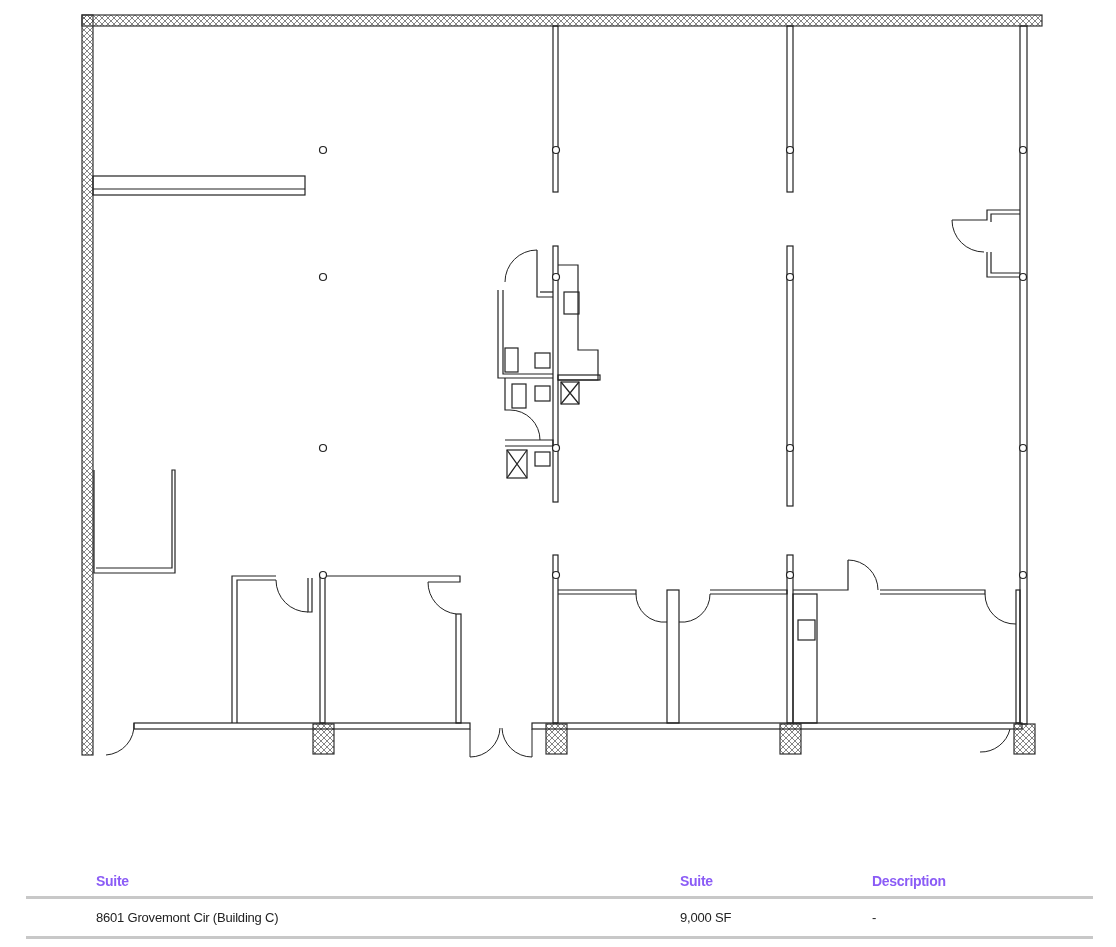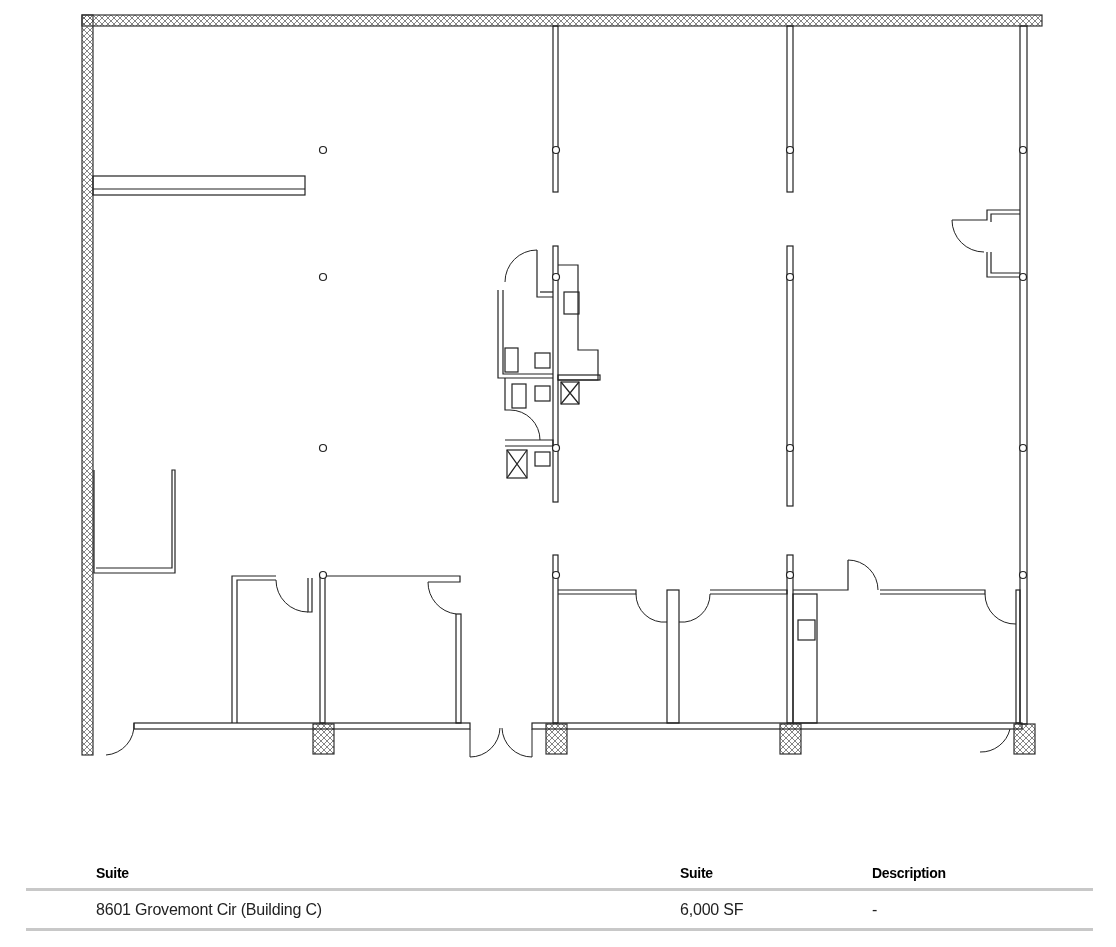--- a/index.html
+++ b/index.html
@@ -1,20 +1,20 @@
 <!DOCTYPE html>
 <html><head>
 <meta charset="utf-8">
 <style>
   html, body { margin:0; padding:0; background:#ffffff; }
   body { width:1116px; height:947px; position:relative; overflow:hidden; font-family:"Liberation Sans", sans-serif; }
   #floorplan { position:absolute; left:0; top:0; }
   .table-wrap { position:absolute; left:26px; top:858px; width:1067px; }
-  .thead { display:flex; height:30px; align-items:center; border-bottom:3px solid #c8c8c8; font-weight:bold; font-size:14px; color:#000000; letter-spacing:-0.3px; }
-  .trow { display:flex; height:37px; align-items:center; border-bottom:3px solid #c8c8c8; font-size:16px; color:#222; letter-spacing:-0.2px; }
+  .thead { display:flex; height:30px; align-items:center; border-bottom:3px solid #c8c8c8; font-weight:bold; font-size:14px; color:#8b5cf6; letter-spacing:-0.3px;margin-top:8px; }
+  .trow { display:flex; height:37px; align-items:center; border-bottom:3px solid #c8c8c8; font-size:13px; color:#222; letter-spacing:-0.2px; }
   .c1 { width:584px; padding-left:70px; }
   .c2 { width:192px; }
   .c3 { flex:1; }
 </style>
 </head>
 <body>
 
 <svg id="floorplan" width="1116" height="850" viewBox="0 0 1116 850" xmlns="http://www.w3.org/2000/svg">
   <defs>
     <pattern id="hatch" width="6" height="6" patternUnits="userSpaceOnUse">
@@ -130,16 +130,16 @@
 </svg>
 
 <div class="table-wrap">
   <div class="thead">
     <div class="c1">Suite</div>
     <div class="c2">Suite</div>
     <div class="c3">Description</div>
   </div>
   <div class="trow">
     <div class="c1">8601 Grovemont Cir (Building C)</div>
-    <div class="c2">6,000 SF</div>
+    <div class="c2">9,000 SF</div>
     <div class="c3">-</div>
   </div>
 </div>
 
 </body></html>

